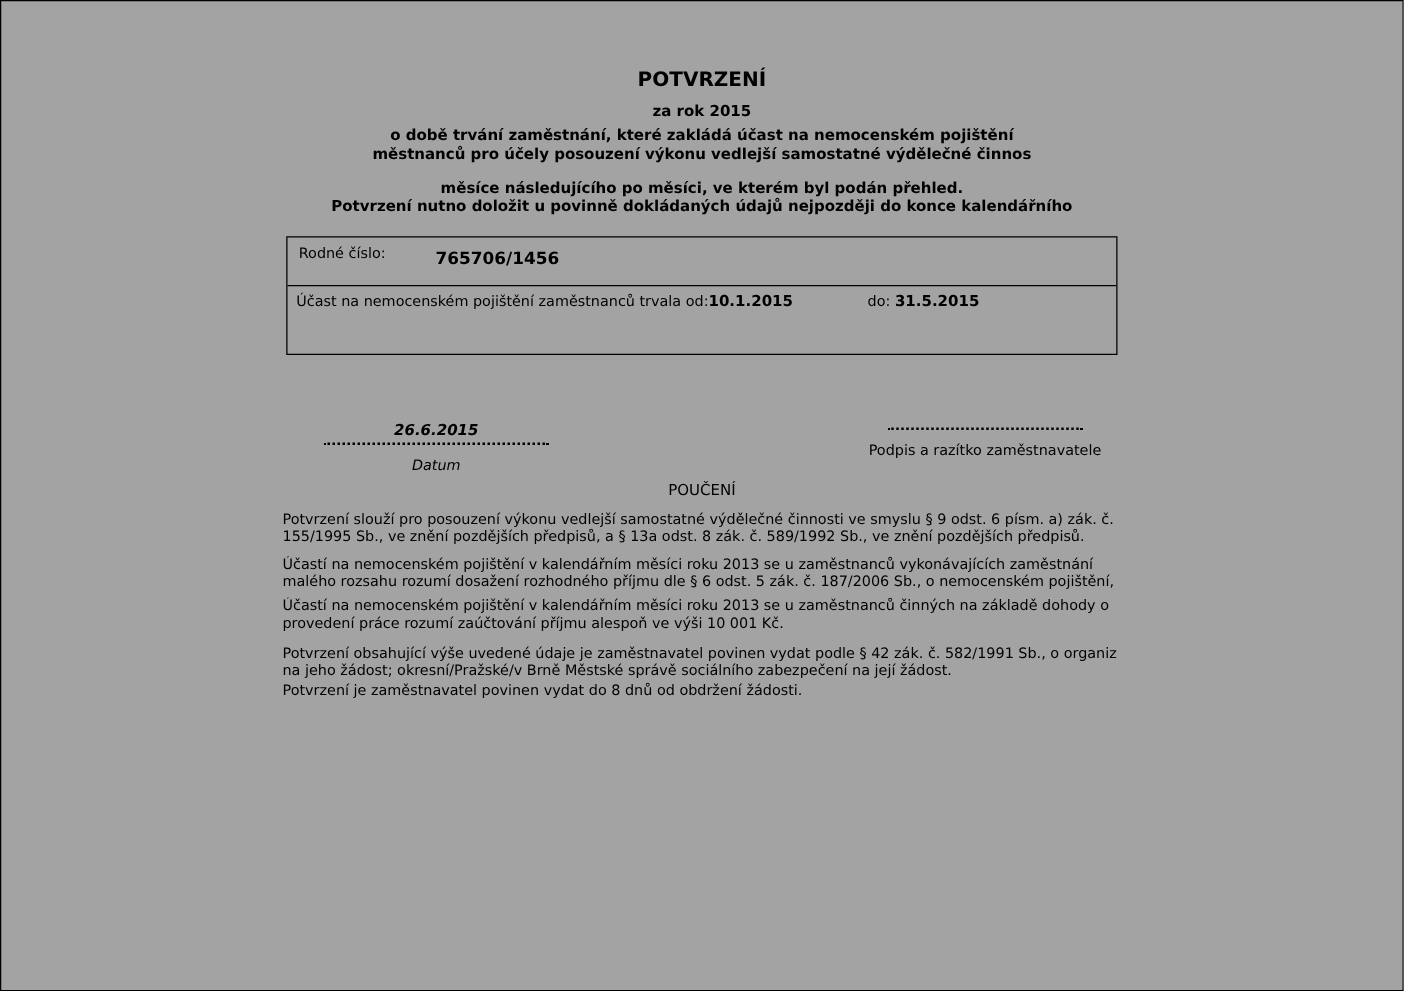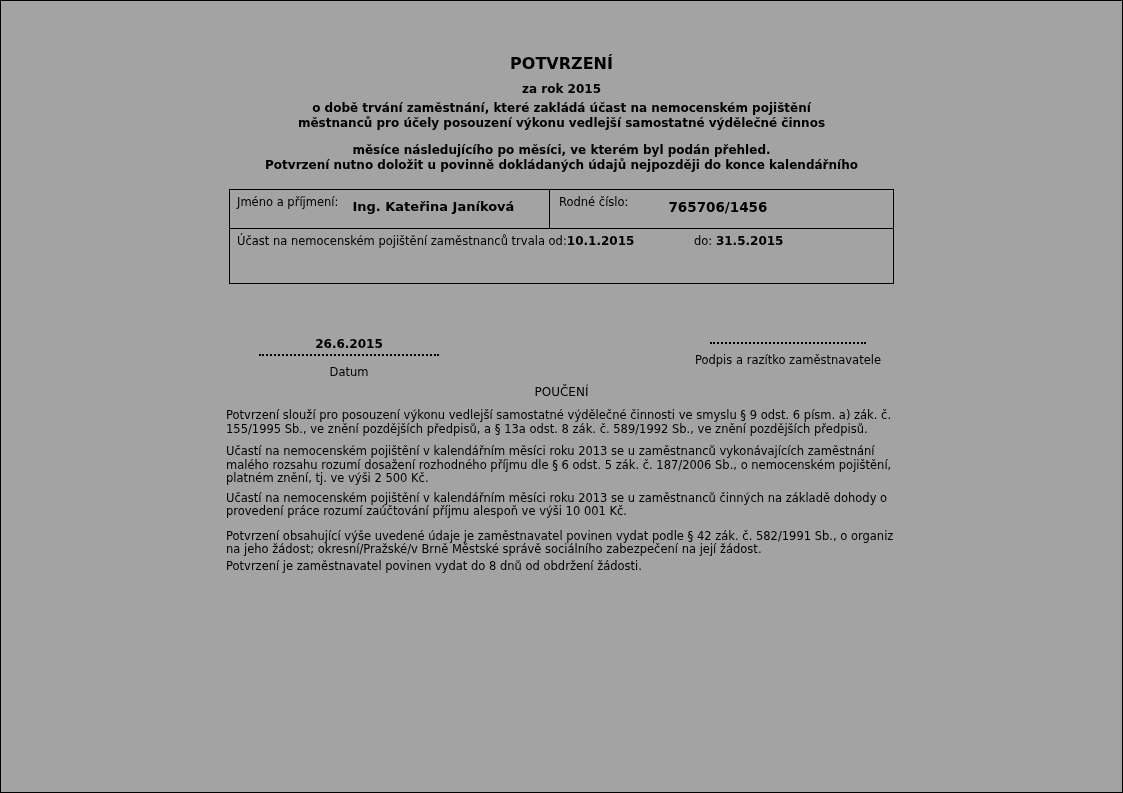--- a/index.html
+++ b/index.html
@@ -29,21 +29,21 @@
   .cell-name { width: 320px; border-right: 1px solid #000; padding: 5px 7px; display: flex; align-items: flex-start; }
   .cell-rc { flex: 1; padding: 5px 9px; display: flex; align-items: flex-start; }
   .field-label { font-size: 11.5px; line-height: 14px; }
   .name-value { font-size: 13px; font-weight: bold; margin-left: 14px; margin-top: 4px; white-space: nowrap; }
   .rc-value { font-size: 13.5px; font-weight: bold; margin-left: 40px; margin-top: 4px; white-space: nowrap; }
   .form-row2 { padding: 5px 7px; font-size: 11.5px; line-height: 14px; white-space: nowrap; }
   .date-bold { font-size: 12px; font-weight: bold; }
   .do-label { margin-left: 56px; }
   .do-value { }
   
-  .sig-date-block { position: absolute; left: 258px; top: 336px; width: 180px; text-align: center; }
+  .sig-date-block { position: absolute; left: 258px; top: 336px; width: 180px; text-align: center; font-style: italic; }
   .sig-date-value { font-size: 12px; font-weight: bold; line-height: 14px; }
   .dotline { height: 5px; border-bottom: 2px dotted #000; }
   .sig-caption { margin-top: 9px; font-size: 11.5px; }
   .sig-sign-block { position: absolute; left: 688px; top: 324px; width: 198px; text-align: center; }
   .sig-sign-block .dotline { width: 156px; margin: 14px auto 0 auto; }
   
   .advisory-heading { position: absolute; top: 384px; left: 0; width: 100%; text-align: center; font-size: 12px; font-weight: normal; }
   .advisory-body { position: absolute; left: 225px; top: 408px; width: 690px; }
   .advisory-body .pline { font-size: 11.5px; line-height: 13.5px; white-space: nowrap; overflow: hidden; }
   .pgap-a { height: 9px; }
@@ -64,24 +64,20 @@
       <div>městnanců pro účely posouzení výkonu vedlejší samostatné výdělečné činnos</div>
     </div>
     <div class="doc-notice">
       <div>měsíce následujícího po měsíci, ve kterém byl podán přehled.</div>
       <div>Potvrzení nutno doložit u povinně dokládaných údajů nejpozději do konce kalendářního</div>
     </div>
   </div>
 
   <div class="form-box">
     <div class="form-row1">
-      <div class="cell-name">
-        <span class="field-label">Jméno a příjmení:</span>
-        <span class="name-value">Ing. Kateřina Janíková</span>
-      </div>
       <div class="cell-rc">
         <span class="field-label">Rodné číslo:</span>
         <span class="rc-value">765706/1456</span>
       </div>
     </div>
     <div class="form-row2">
       <span>Účast na nemocenském pojištění zaměstnanců trvala od:</span><span class="date-bold">10.1.2015</span>
       <span class="do-label">do:</span>
       <span class="date-bold do-value">31.5.2015</span>
     </div>
@@ -99,21 +95,20 @@
   </div>
 
   <div class="advisory-heading">POUČENÍ</div>
 
   <div class="advisory-body">
     <div class="pline">Potvrzení slouží pro posouzení výkonu vedlejší samostatné výdělečné činnosti ve smyslu § 9 odst. 6 písm. a) zák. č.</div>
     <div class="pline">155/1995 Sb., ve znění pozdějších předpisů, a § 13a odst. 8 zák. č. 589/1992 Sb., ve znění pozdějších předpisů.</div>
     <div class="pgap-a"></div>
     <div class="pline">Účastí na nemocenském pojištění v kalendářním měsíci roku 2013 se u zaměstnanců vykonávajících zaměstnání</div>
     <div class="pline">malého rozsahu rozumí dosažení rozhodného příjmu dle § 6 odst. 5 zák. č. 187/2006 Sb., o nemocenském pojištění,</div>
-    <div class="pline">platném znění, tj. ve výši 2 500 Kč.</div>
     <div class="pgap-b"></div>
     <div class="pline">Účastí na nemocenském pojištění v kalendářním měsíci roku 2013 se u zaměstnanců činných na základě dohody o</div>
     <div class="pline">provedení práce rozumí zaúčtování příjmu alespoň ve výši 10 001 Kč.</div>
     <div class="pgap-c"></div>
     <div class="pline">Potvrzení obsahující výše uvedené údaje je zaměstnavatel povinen vydat podle § 42 zák. č. 582/1991 Sb., o organiz</div>
     <div class="pline">na jeho žádost; okresní/Pražské/v Brně Městské správě sociálního zabezpečení na její žádost.</div>
     <div class="pgap-d"></div>
     <div class="pline">Potvrzení je zaměstnavatel povinen vydat do 8 dnů od obdržení žádosti.</div>
   </div>
 

